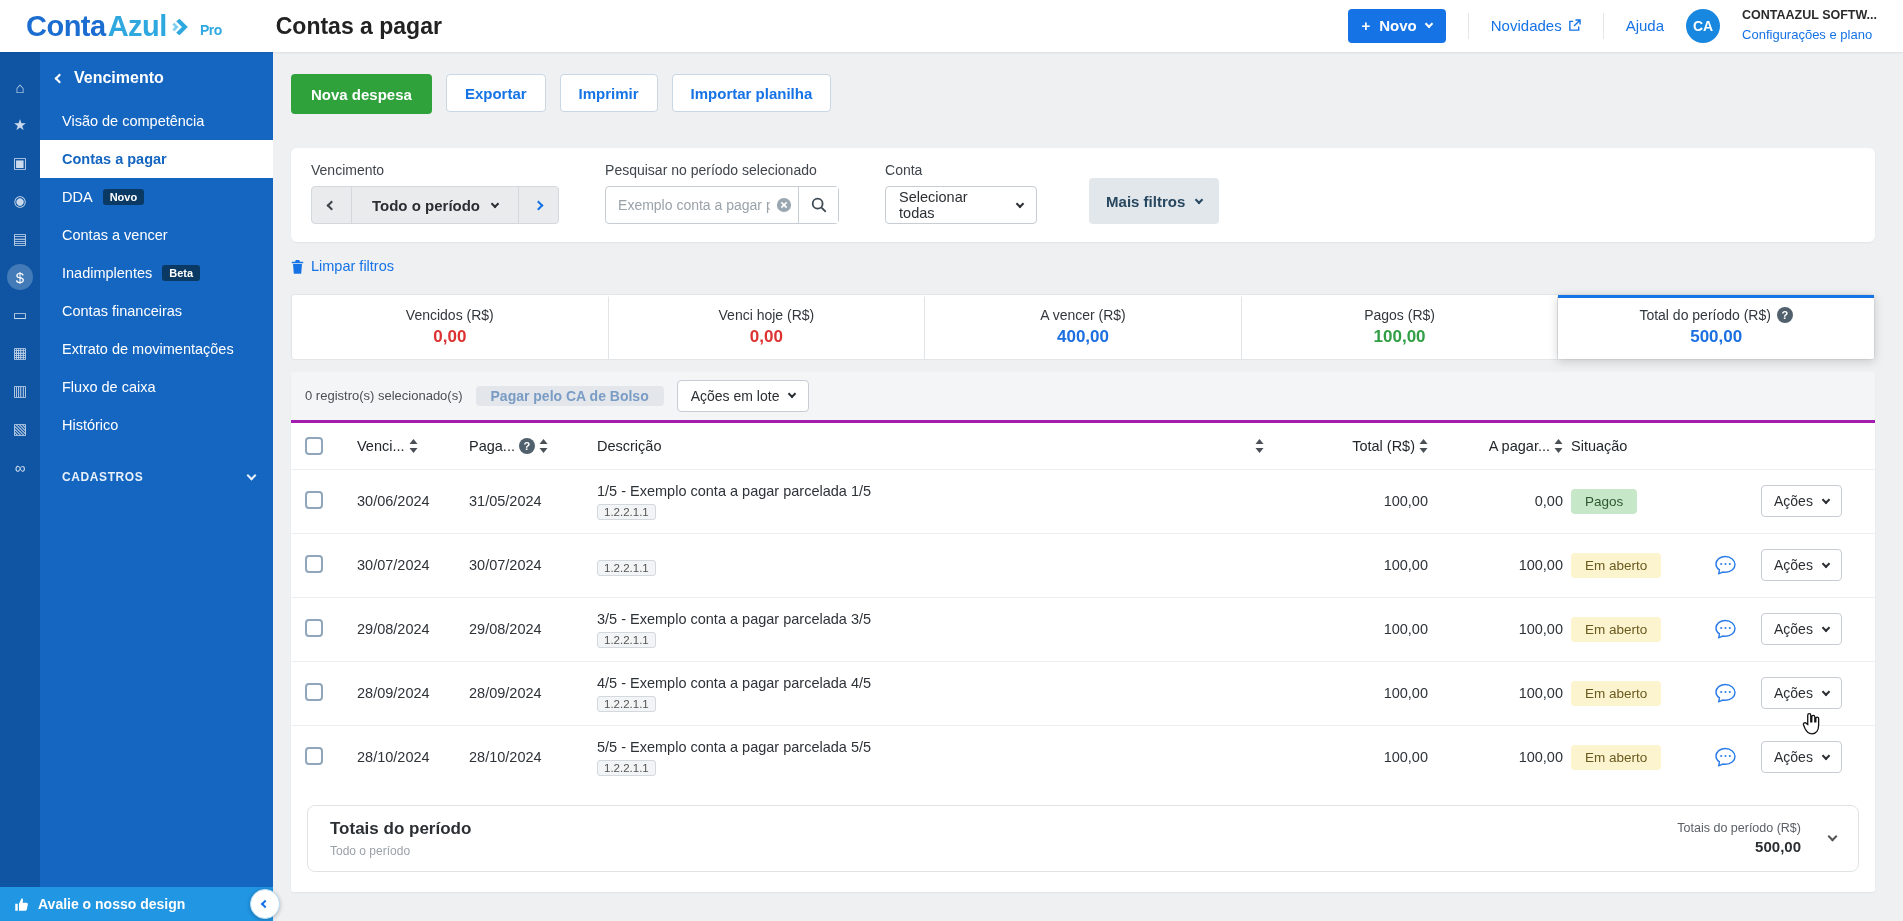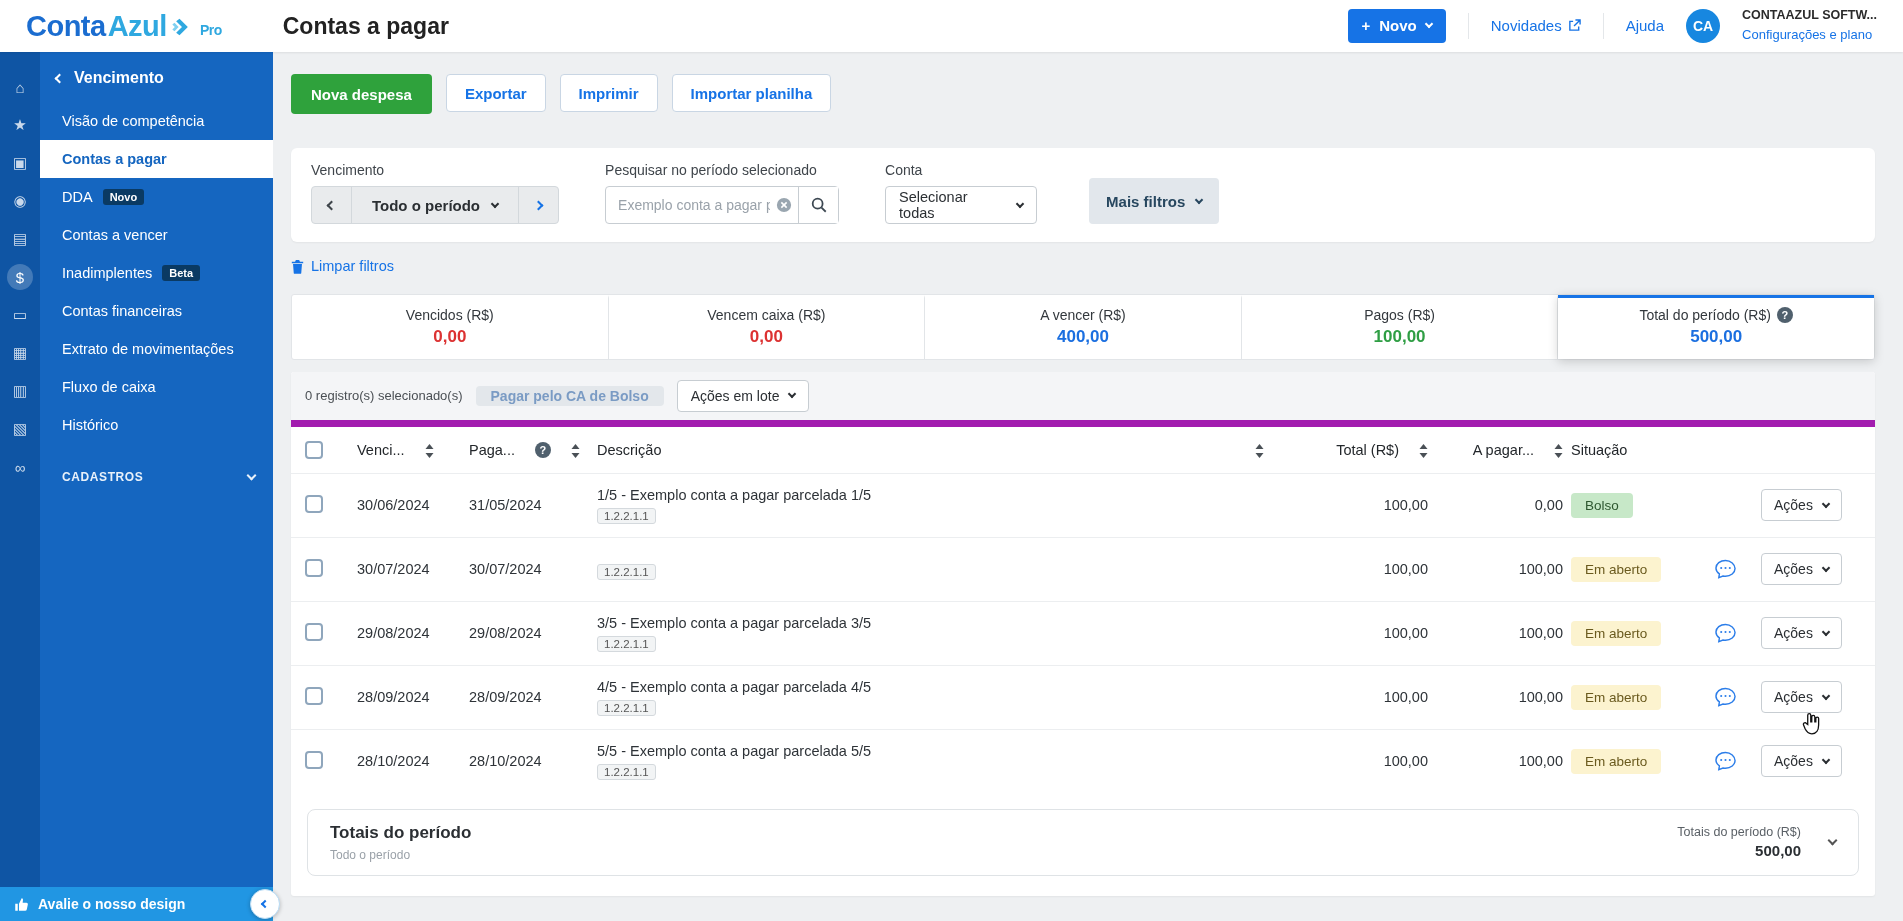--- a/index.html
+++ b/index.html
@@ -7,21 +7,21 @@
   body { font-family:"Liberation Sans","DejaVu Sans",sans-serif; background:#EEF0F2; }
   .app { position:relative; width:1903px; height:921px; background:#EEF0F2; overflow:hidden; }
 
   
   .topbar { position:absolute; top:0; left:0; right:0; height:52px; background:#fff;
             display:flex; align-items:center; padding:0 26px; box-shadow:0 1px 2px rgba(0,0,0,.08); z-index:10; }
   .logo { display:flex; align-items:center; gap:2px; font-weight:bold; font-size:29px; letter-spacing:-0.5px; cursor:pointer; }
   .logo-conta { color:#1B6DD0; }
   .logo-azul  { color:#2FA8E0; }
   .logo-mark  { margin:2px 0 0 3px; }
-  .logo-pro   { color:#2FA8E0; font-size:14px; font-weight:bold; margin:8px 7px 0 6px; }
+  .logo-pro   { color:#2FA8E0; font-size:14px; font-weight:bold; margin:8px 0 0 6px; }
   .page-title { font-size:23px; font-weight:bold; color:#222; margin:0 0 0 54px; }
   .header-right { margin-left:auto; display:flex; align-items:center; gap:22px; }
   .novo-btn { background:#1673E6; color:#fff; border:none; border-radius:4px; height:34px; padding:0 14px;
               font-size:15px; font-weight:bold; display:flex; align-items:center; gap:9px; cursor:pointer; font-family:inherit; }
   .hdr-divider { width:1px; height:26px; background:#E4E7EA; }
   .hlink { color:#1673E6; font-size:15px; text-decoration:none; display:flex; align-items:center; gap:6px; cursor:pointer; }
   .avatar { width:34px; height:34px; border-radius:50%; background:#1787E0; color:#fff; font-weight:bold;
             font-size:14px; display:flex; align-items:center; justify-content:center; cursor:pointer; }
   .account { line-height:1.3; }
   .acct-name { font-size:12.5px; font-weight:bold; color:#2b2b2b; }
@@ -100,31 +100,31 @@
   .sum-cell:last-child { border-right:none; }
   .sum-cell.active { border-top:3px solid #1673E6; box-shadow:0 2px 10px rgba(0,0,0,.18); position:relative; z-index:2; }
   .sum-label { font-size:14px; color:#33383D; display:flex; align-items:center; justify-content:center; gap:6px; }
   .sum-value { font-size:17px; font-weight:bold; margin-top:4px; }
   .help-dot { width:16px; height:16px; border-radius:50%; background:#50606D; color:#fff; font-size:11px;
               font-weight:bold; display:inline-flex; align-items:center; justify-content:center; cursor:pointer; }
 
   
   .table-card { margin-top:12px; background:#fff; border-radius:3px; box-shadow:0 1px 2px rgba(0,0,0,.05); padding-bottom:2px; }
   .bulk-bar { display:flex; align-items:center; gap:13px; padding:8px 14px; background:#F4F5F7;
-              border-bottom:7px solid #a21caf; border-radius:3px 3px 0 0; }
+              border-bottom:3px solid #a21caf; border-radius:3px 3px 0 0; }
   .bulk-text { font-size:13px; color:#4A4F54; }
   .btn-ca { background:#E3E7EB; color:#7A9BC4; font-weight:bold; font-size:14px; border:none; border-radius:4px;
             height:20px; padding:0 15px; cursor:default; font-family:inherit; }
   .btn-lote { background:#fff; color:#2B2F33; font-size:14px; border:1px solid #C7CDD2; border-radius:4px;
               height:32px; padding:0 13px; display:flex; align-items:center; gap:10px; cursor:pointer; font-family:inherit; }
 
   .grid { display:grid; grid-template-columns:52px 112px 128px 1fr 150px 135px 152px 46px 100px;
           align-items:center; padding:0 14px; }
   .thead { height:46px; font-size:14.5px; color:#23272B; }
-  .th { display:flex; align-items:flex-end; gap:20px; }
+  .th { display:flex; align-items:center; gap:4px; }
   .th-desc { justify-content:space-between; padding-right:14px; }
   .th-num { justify-content:flex-end; }
   .checkbox { width:18px; height:18px; border:2px solid #8FA6BC; border-radius:4px; background:#fff;
               display:inline-block; cursor:pointer; }
   .trow { min-height:64px; border-top:1px solid #ECEEF0; font-size:14.5px; color:#2E3338; }
   .td-num { text-align:right; }
   .td-desc { padding-right:30px; }
   .desc-text { font-size:14.5px; color:#2E3338; }
   .tag-chip { display:inline-block; margin-top:5px; font-size:11.5px; color:#555; background:#F2F4F5;
               border:1px solid #D4D9DD; border-radius:3px; padding:1px 6px; }
@@ -325,21 +325,21 @@
 
     <div class="summary-card">
         <div class="sum-cell">
           <div class="sum-label">
             <span>Vencidos (R$)</span>
           </div>
           <div class="sum-value" style="color:#DC3232">0,00</div>
         </div>
         <div class="sum-cell">
           <div class="sum-label">
-            <span>Vencem caixa (R$)</span>
+            <span>Venci hoje (R$)</span>
           </div>
           <div class="sum-value" style="color:#DC3232">0,00</div>
         </div>
         <div class="sum-cell">
           <div class="sum-label">
             <span>A vencer (R$)</span>
           </div>
           <div class="sum-value" style="color:#1B6FE0">400,00</div>
         </div>
         <div class="sum-cell">
@@ -415,21 +415,21 @@
       </div>
 
       <div>
           <div class="grid trow">
             <div class="td"><span class="checkbox"></span></div>
             <div class="td">30/06/2024</div>
             <div class="td">31/05/2024</div>
             <div class="td td-desc"><div class="desc-text">1/5 - Exemplo conta a pagar parcelada 1/5</div><span class="tag-chip">1.2.2.1.1</span></div>
             <div class="td td-num">100,00</div>
             <div class="td td-num">0,00</div>
-            <div class="td" style="padding-left:8px;"><span class="badge paid">Bolso</span></div>
+            <div class="td" style="padding-left:8px;"><span class="badge paid">Pagos</span></div>
             <div class="td"></div>
             <div class="td">
               <button class="btn-actions">
                 <span>Ações</span>
                 <span class="chev down sm"></span>
               </button>
             </div>
           </div>
           <div class="grid trow">
             <div class="td"><span class="checkbox"></span></div>

